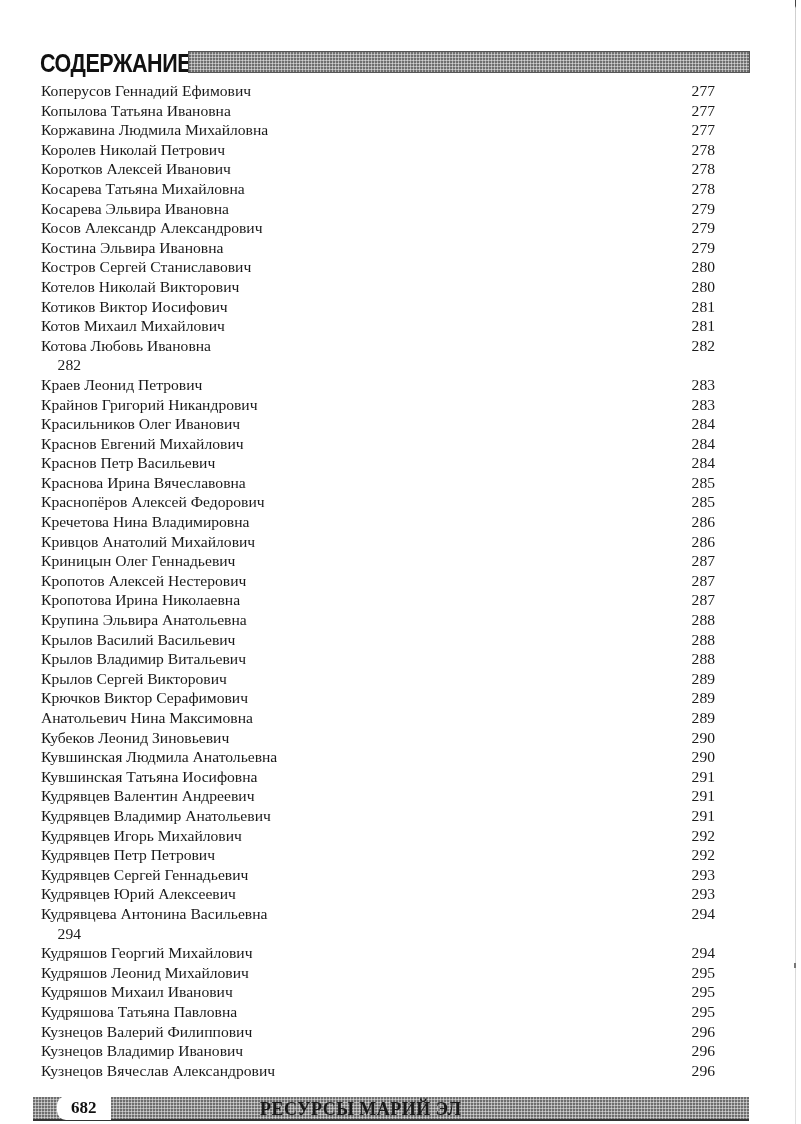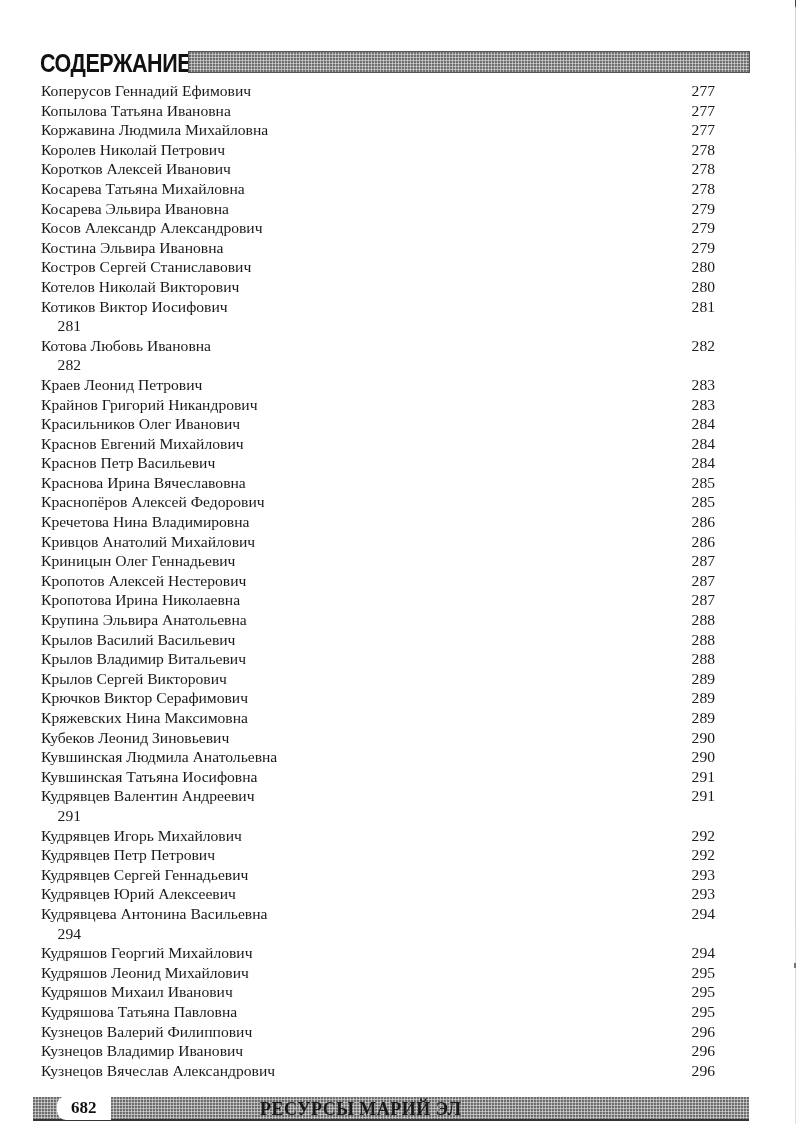--- a/index.html
+++ b/index.html
@@ -178,20 +178,21 @@
     </li>
     <li class="toc-row">
       <span class="toc-name">Котелов Николай Викторович</span>
       <span class="toc-page">280</span>
     </li>
     <li class="toc-row">
       <span class="toc-name">Котиков Виктор Иосифович</span>
       <span class="toc-page">281</span>
     </li>
     <li class="toc-row">
+      <span class="toc-name">Котов Михаил Михайлович</span>
       <span class="toc-page">281</span>
     </li>
     <li class="toc-row">
       <span class="toc-name">Котова Любовь Ивановна</span>
       <span class="toc-page">282</span>
     </li>
     <li class="toc-row">
       <span class="toc-page">282</span>
     </li>
     <li class="toc-row">
@@ -256,40 +257,41 @@
     </li>
     <li class="toc-row">
       <span class="toc-name">Крылов Сергей Викторович</span>
       <span class="toc-page">289</span>
     </li>
     <li class="toc-row">
       <span class="toc-name">Крючков Виктор Серафимович</span>
       <span class="toc-page">289</span>
     </li>
     <li class="toc-row">
-      <span class="toc-name">Кряжевских Нина Максимовна</span>
+      <span class="toc-name">Анатольевич Нина Максимовна</span>
       <span class="toc-page">289</span>
     </li>
     <li class="toc-row">
       <span class="toc-name">Кубеков Леонид Зиновьевич</span>
       <span class="toc-page">290</span>
     </li>
     <li class="toc-row">
       <span class="toc-name">Кувшинская Людмила Анатольевна</span>
       <span class="toc-page">290</span>
     </li>
     <li class="toc-row">
       <span class="toc-name">Кувшинская Татьяна Иосифовна</span>
       <span class="toc-page">291</span>
     </li>
     <li class="toc-row">
       <span class="toc-name">Кудрявцев Валентин Андреевич</span>
       <span class="toc-page">291</span>
     </li>
     <li class="toc-row">
+      <span class="toc-name">Кудрявцев Владимир Анатольевич</span>
       <span class="toc-page">291</span>
     </li>
     <li class="toc-row">
       <span class="toc-name">Кудрявцев Игорь Михайлович</span>
       <span class="toc-page">292</span>
     </li>
     <li class="toc-row">
       <span class="toc-name">Кудрявцев Петр Петрович</span>
       <span class="toc-page">292</span>
     </li>

